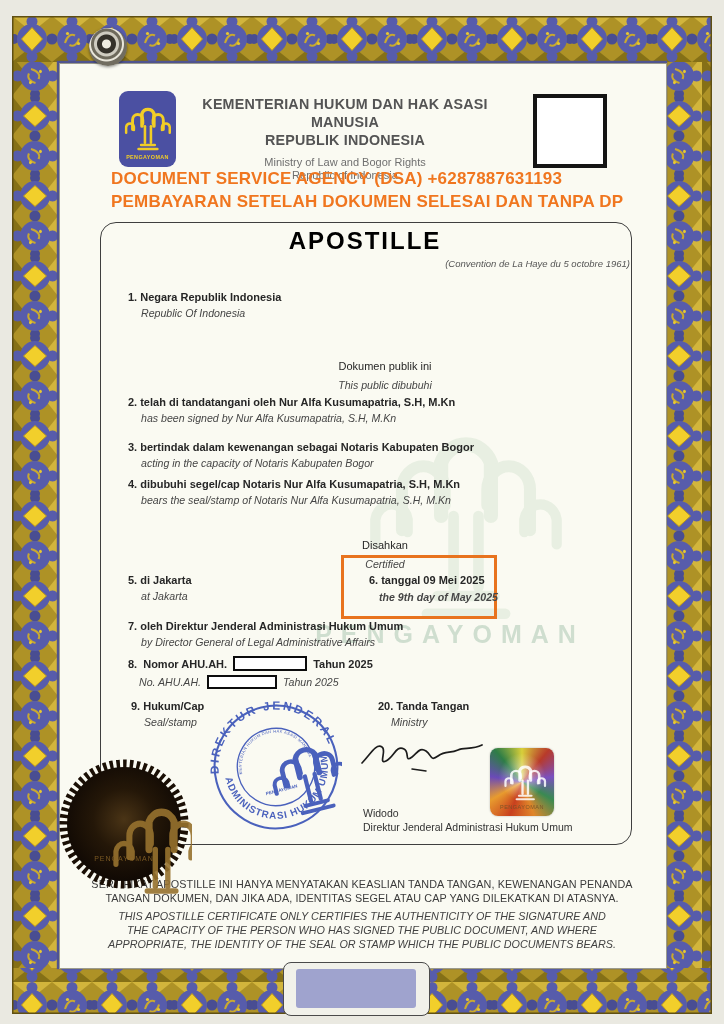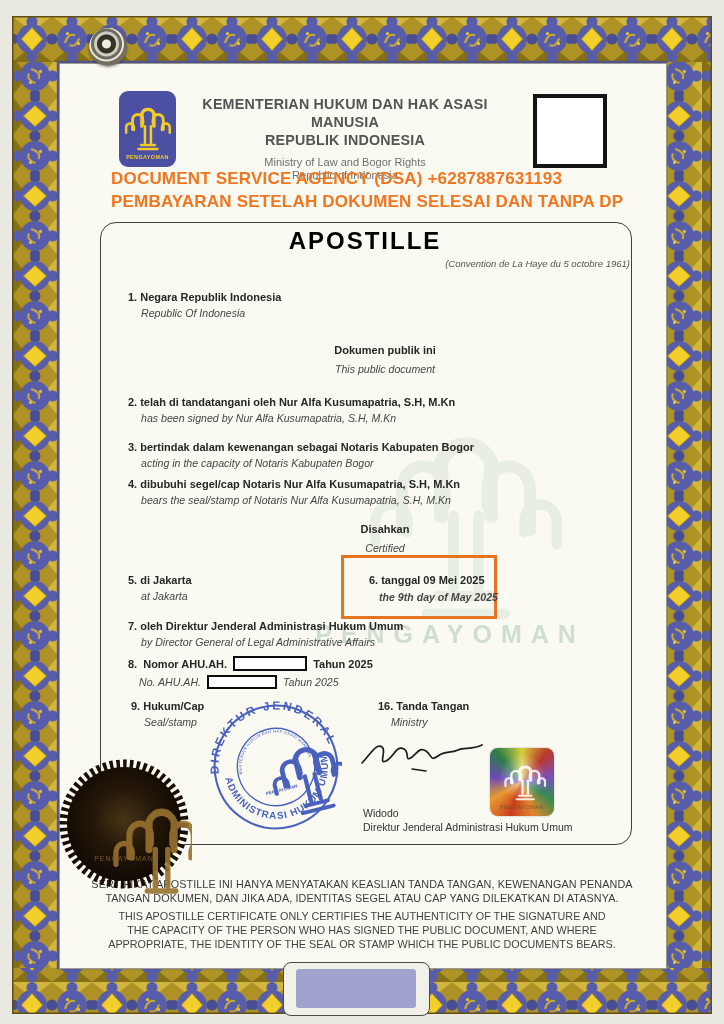--- a/index.html
+++ b/index.html
@@ -42,21 +42,21 @@
   .title{position:absolute; left:100px; top:227px; width:530px; text-align:center; z-index:5;
          font-size:24px; font-weight:bold; letter-spacing:2px; color:#000000;}
   .subtitle{position:absolute; left:100px; top:258px; width:530px; text-align:right; z-index:5;
             font-size:9.5px; font-style:italic; color:#555;}
 
   .item{position:absolute; z-index:5; font-size:11px; color:#262626; white-space:nowrap;}
   .item .line1{font-weight:bold;}
   .item .num{font-weight:bold; margin-right:3px;}
   .item .en{font-style:italic; font-weight:normal; font-size:10.6px; color:#454545; margin-top:4px; margin-left:13px;}
   .center-block{position:absolute; left:120px; width:530px; text-align:center; z-index:5; font-size:11px; color:#262626;}
-  .center-block .id{font-weight:bold;}
+  .center-block .id{font-weight:normal;margin-top:16px;}
   .center-block .en{font-style:italic; font-size:10.6px; color:#454545; margin-top:7px;}
 
   .hl-box{position:absolute; left:341px; top:555px; width:150px; height:58px;
           border:3px solid #e8731e; z-index:5;}
   .hl-box .inner{position:absolute; left:25px; top:16px; font-size:11px; color:#262626; white-space:nowrap;}
   .hl-box .num{font-weight:bold; margin-right:3px;}
   .hl-box .line1{font-weight:bold;}
   .hl-box .en{font-style:italic; font-weight:bold; font-size:10.6px; color:#454545; margin-top:5px; margin-left:10px;}
 
   .row{display:flex; align-items:center; gap:3px;}
@@ -73,21 +73,21 @@
       conic-gradient(from 200deg at 50% 50%, #c8401e, #e89b2e, #6a4ab8, #2e7d46, #d8cf3a, #b83a2a, #7a50c0, #3a8a52, #e0862a, #c8401e);
     box-shadow:0 0 2px rgba(0,0,0,.3);}
   .holo svg{position:absolute; inset:0;}
   .signatory{position:absolute; left:363px; top:806px; z-index:6; font-size:10.5px; color:#333; line-height:14px;}
   .seal{position:absolute; left:56px; top:754px; width:136px; height:140px; z-index:6;}
 
   
   .footer-id{position:absolute; left:90px; top:877px; width:544px; text-align:center; z-index:5;
              font-size:10.8px; color:#3b3b3b; line-height:14px; letter-spacing:.1px;}
   .footer-en{position:absolute; left:108px; top:909px; width:508px; text-align:center; z-index:5;
-             font-size:10.8px; color:#424242; line-height:14px;}
+             font-size:10.8px; font-style:italic; color:#424242; line-height:14px;}
 
   
   .sticker-patch{position:absolute; left:283px; top:962px; width:145px; height:52px; background:#f1f1ea;
                  border:1px solid #4a4a4a; border-radius:8px; z-index:6;}
   .sticker{position:absolute; left:12px; top:6px; width:120px; height:39px; background:#9fa3ce; border-radius:3px;}
 </style>
 </head>
 <body>
 
 <div class="page">
@@ -194,21 +194,21 @@
   <div class="title">APOSTILLE</div>
   <div class="subtitle">(Convention de La Haye du 5 octobre 1961)</div>
 
   <div class="item" style="left:128px; top:291px;">
     <div class="line1"><span class="num">1.</span><span>Negara Republik Indonesia</span></div>
     <div class="en">Republic Of Indonesia</div>
   </div>
 
   <div class="center-block" style="top:344px;">
     <div class="id">Dokumen publik ini</div>
-    <div class="en">This public document</div>
+    <div class="en">This public dibubuhi</div>
   </div>
 
   <div class="item" style="left:128px; top:396px;">
     <div class="line1"><span class="num">2.</span><span>telah di tandatangani oleh Nur Alfa Kusumapatria, S.H, M.Kn</span></div>
     <div class="en">has been signed by Nur Alfa Kusumapatria, S.H, M.Kn</div>
   </div>
 
   <div class="item" style="left:128px; top:441px;">
     <div class="line1"><span class="num">3.</span><span>bertindak dalam kewenangan sebagai Notaris Kabupaten Bogor</span></div>
     <div class="en">acting in the capacity of Notaris Kabupaten Bogor</div>
@@ -254,21 +254,21 @@
         <span>Tahun 2025</span>
     </div>
   </div>
 
   <div class="item" style="left:131px; top:700px;">
     <div class="line1"><span class="num">9.</span><span>Hukum/Cap</span></div>
     <div class="en">Seal/stamp</div>
   </div>
 
   <div class="item" style="left:378px; top:700px;">
-    <div class="line1"><span class="num">16.</span><span>Tanda Tangan</span></div>
+    <div class="line1"><span class="num">20.</span><span>Tanda Tangan</span></div>
     <div class="en">Ministry</div>
   </div>
 
   <svg class="stamp" viewBox="0 0 140 140">
     <g transform="rotate(-14 70 70)" fill="none">
       <circle cx="70" cy="70" r="65" stroke="#3c55b8" stroke-width="2.2"></circle>
       <circle cx="70" cy="70" r="41" stroke="#3c55b8" stroke-width="1.4"></circle>
       <path id="arcTop" d="M9,70 A61,61 0 0 1 131,70" fill="none"></path>
       <path id="arcBot" d="M15,70 A55,55 0 0 0 125,70" fill="none"></path>
       <path id="arcInner" d="M33.5,70 A36.5,36.5 0 0 1 106.5,70" fill="none"></path>

